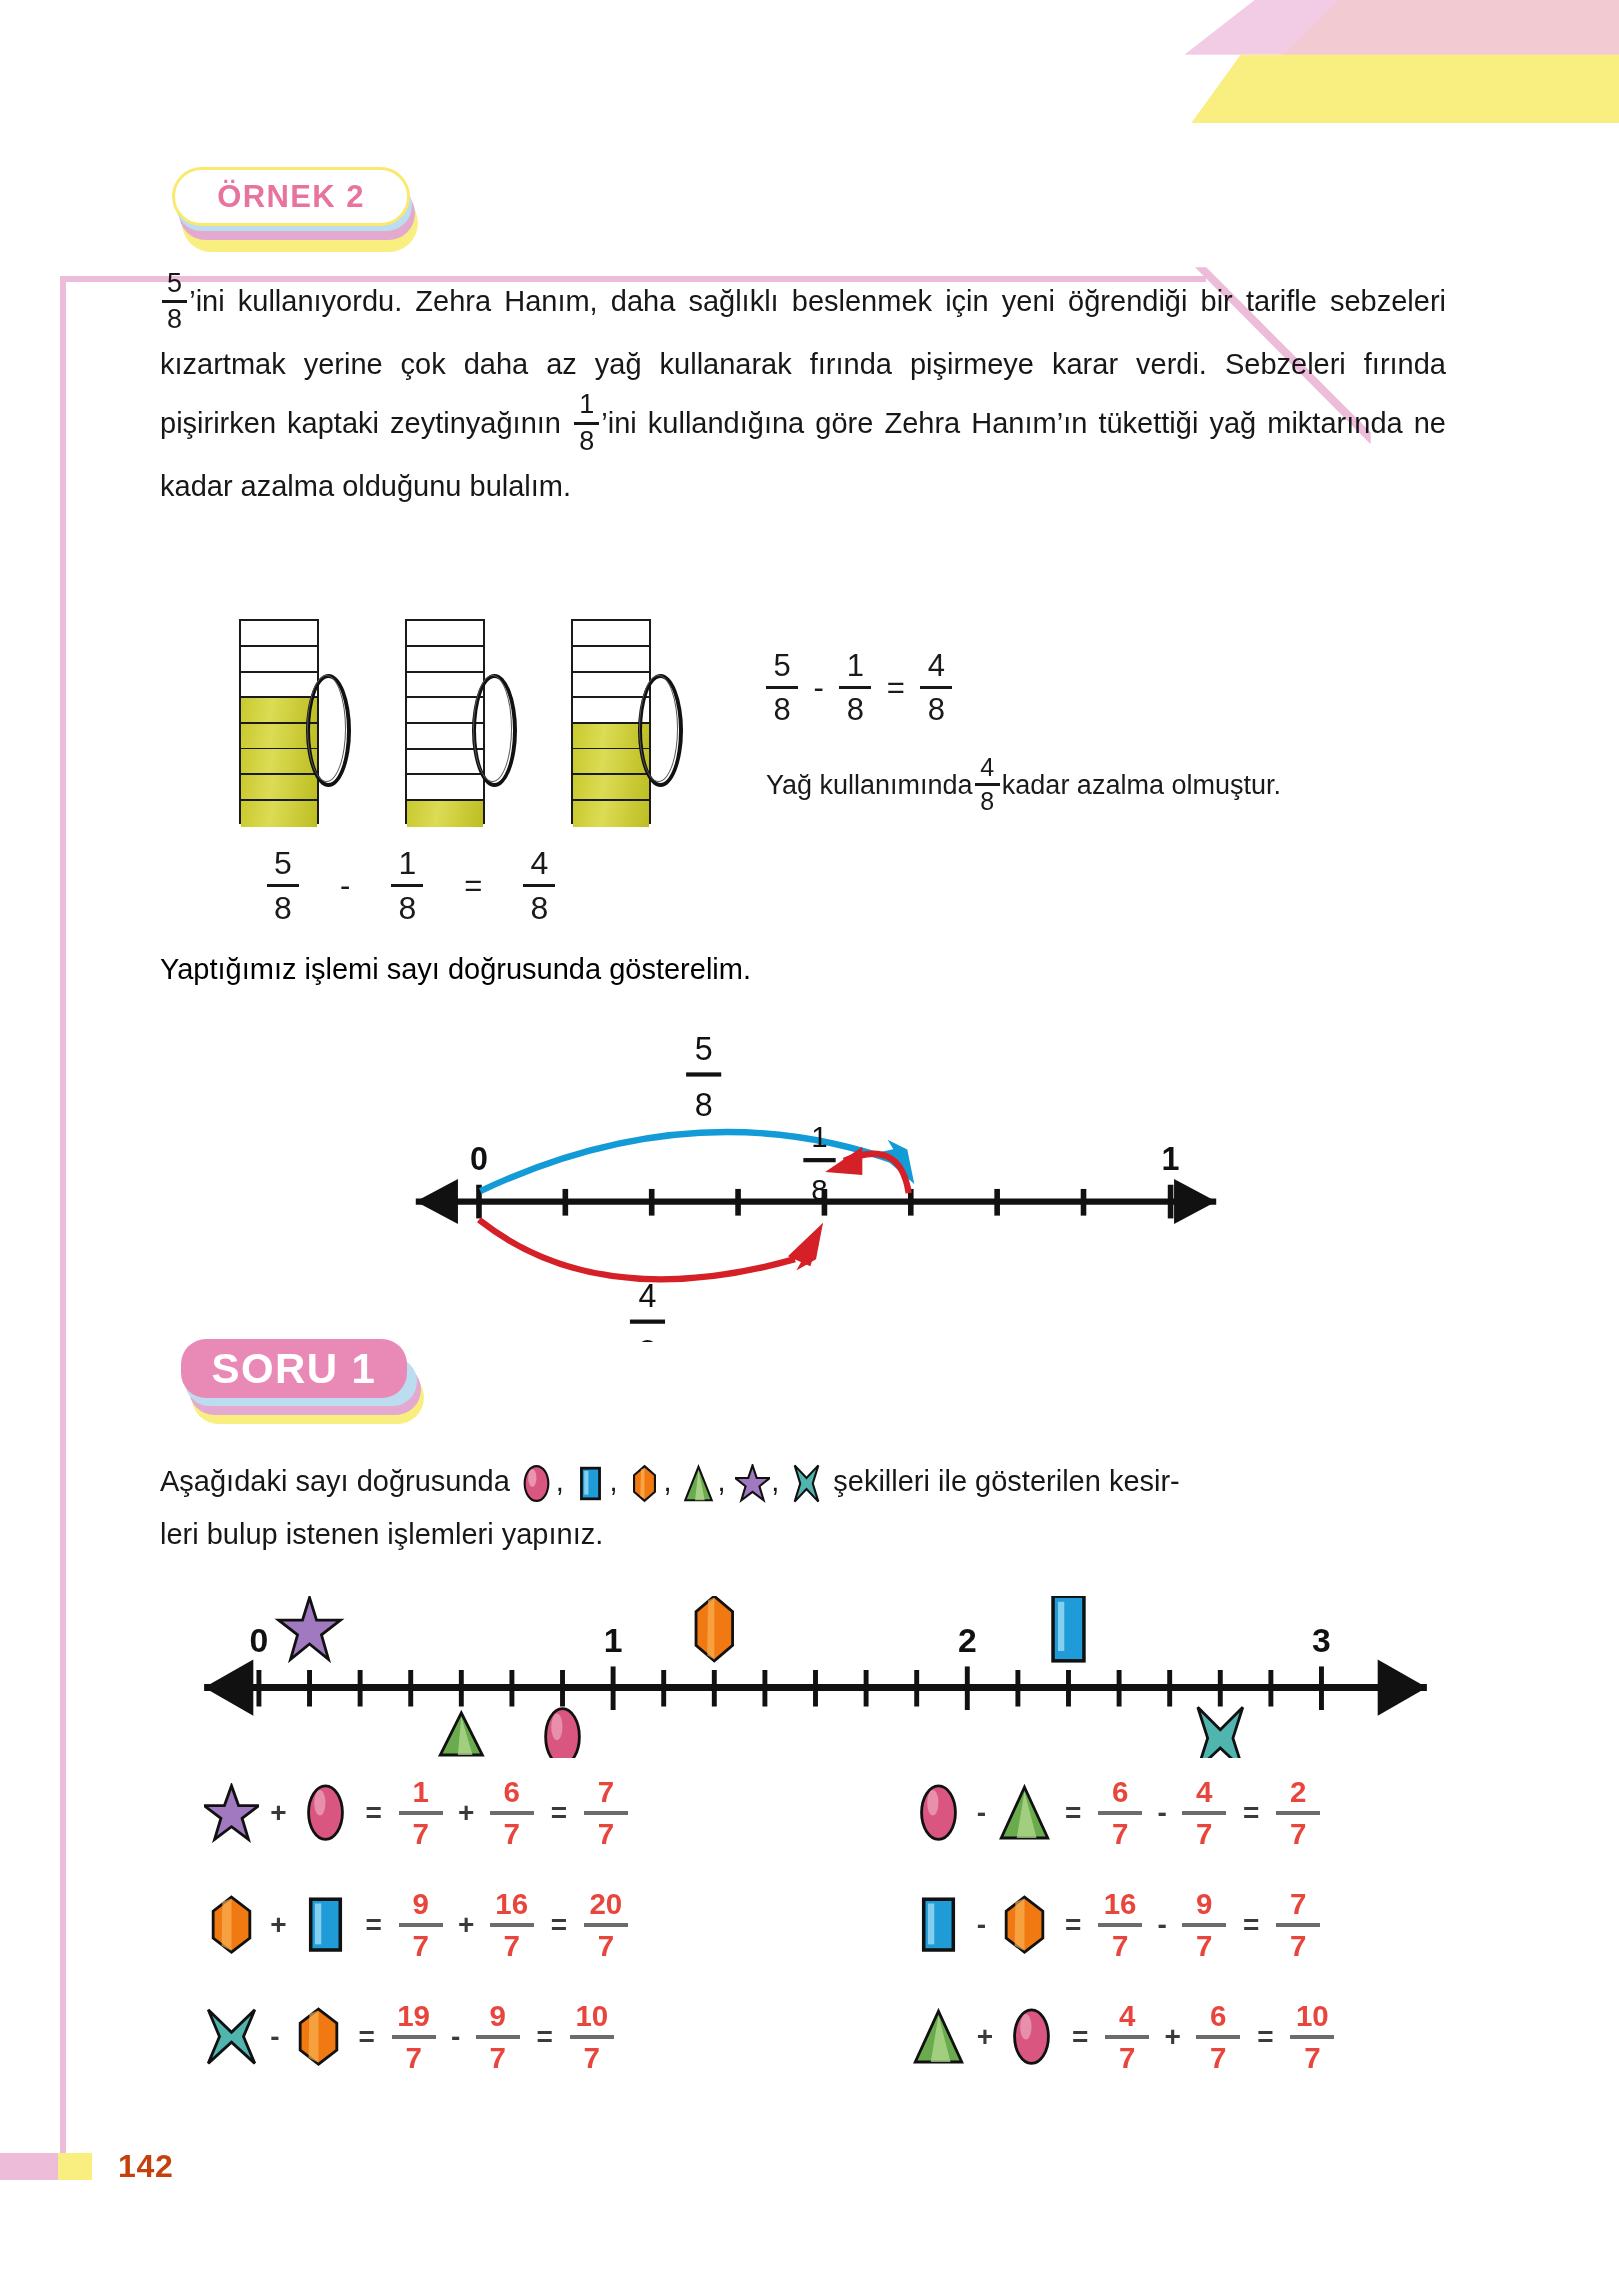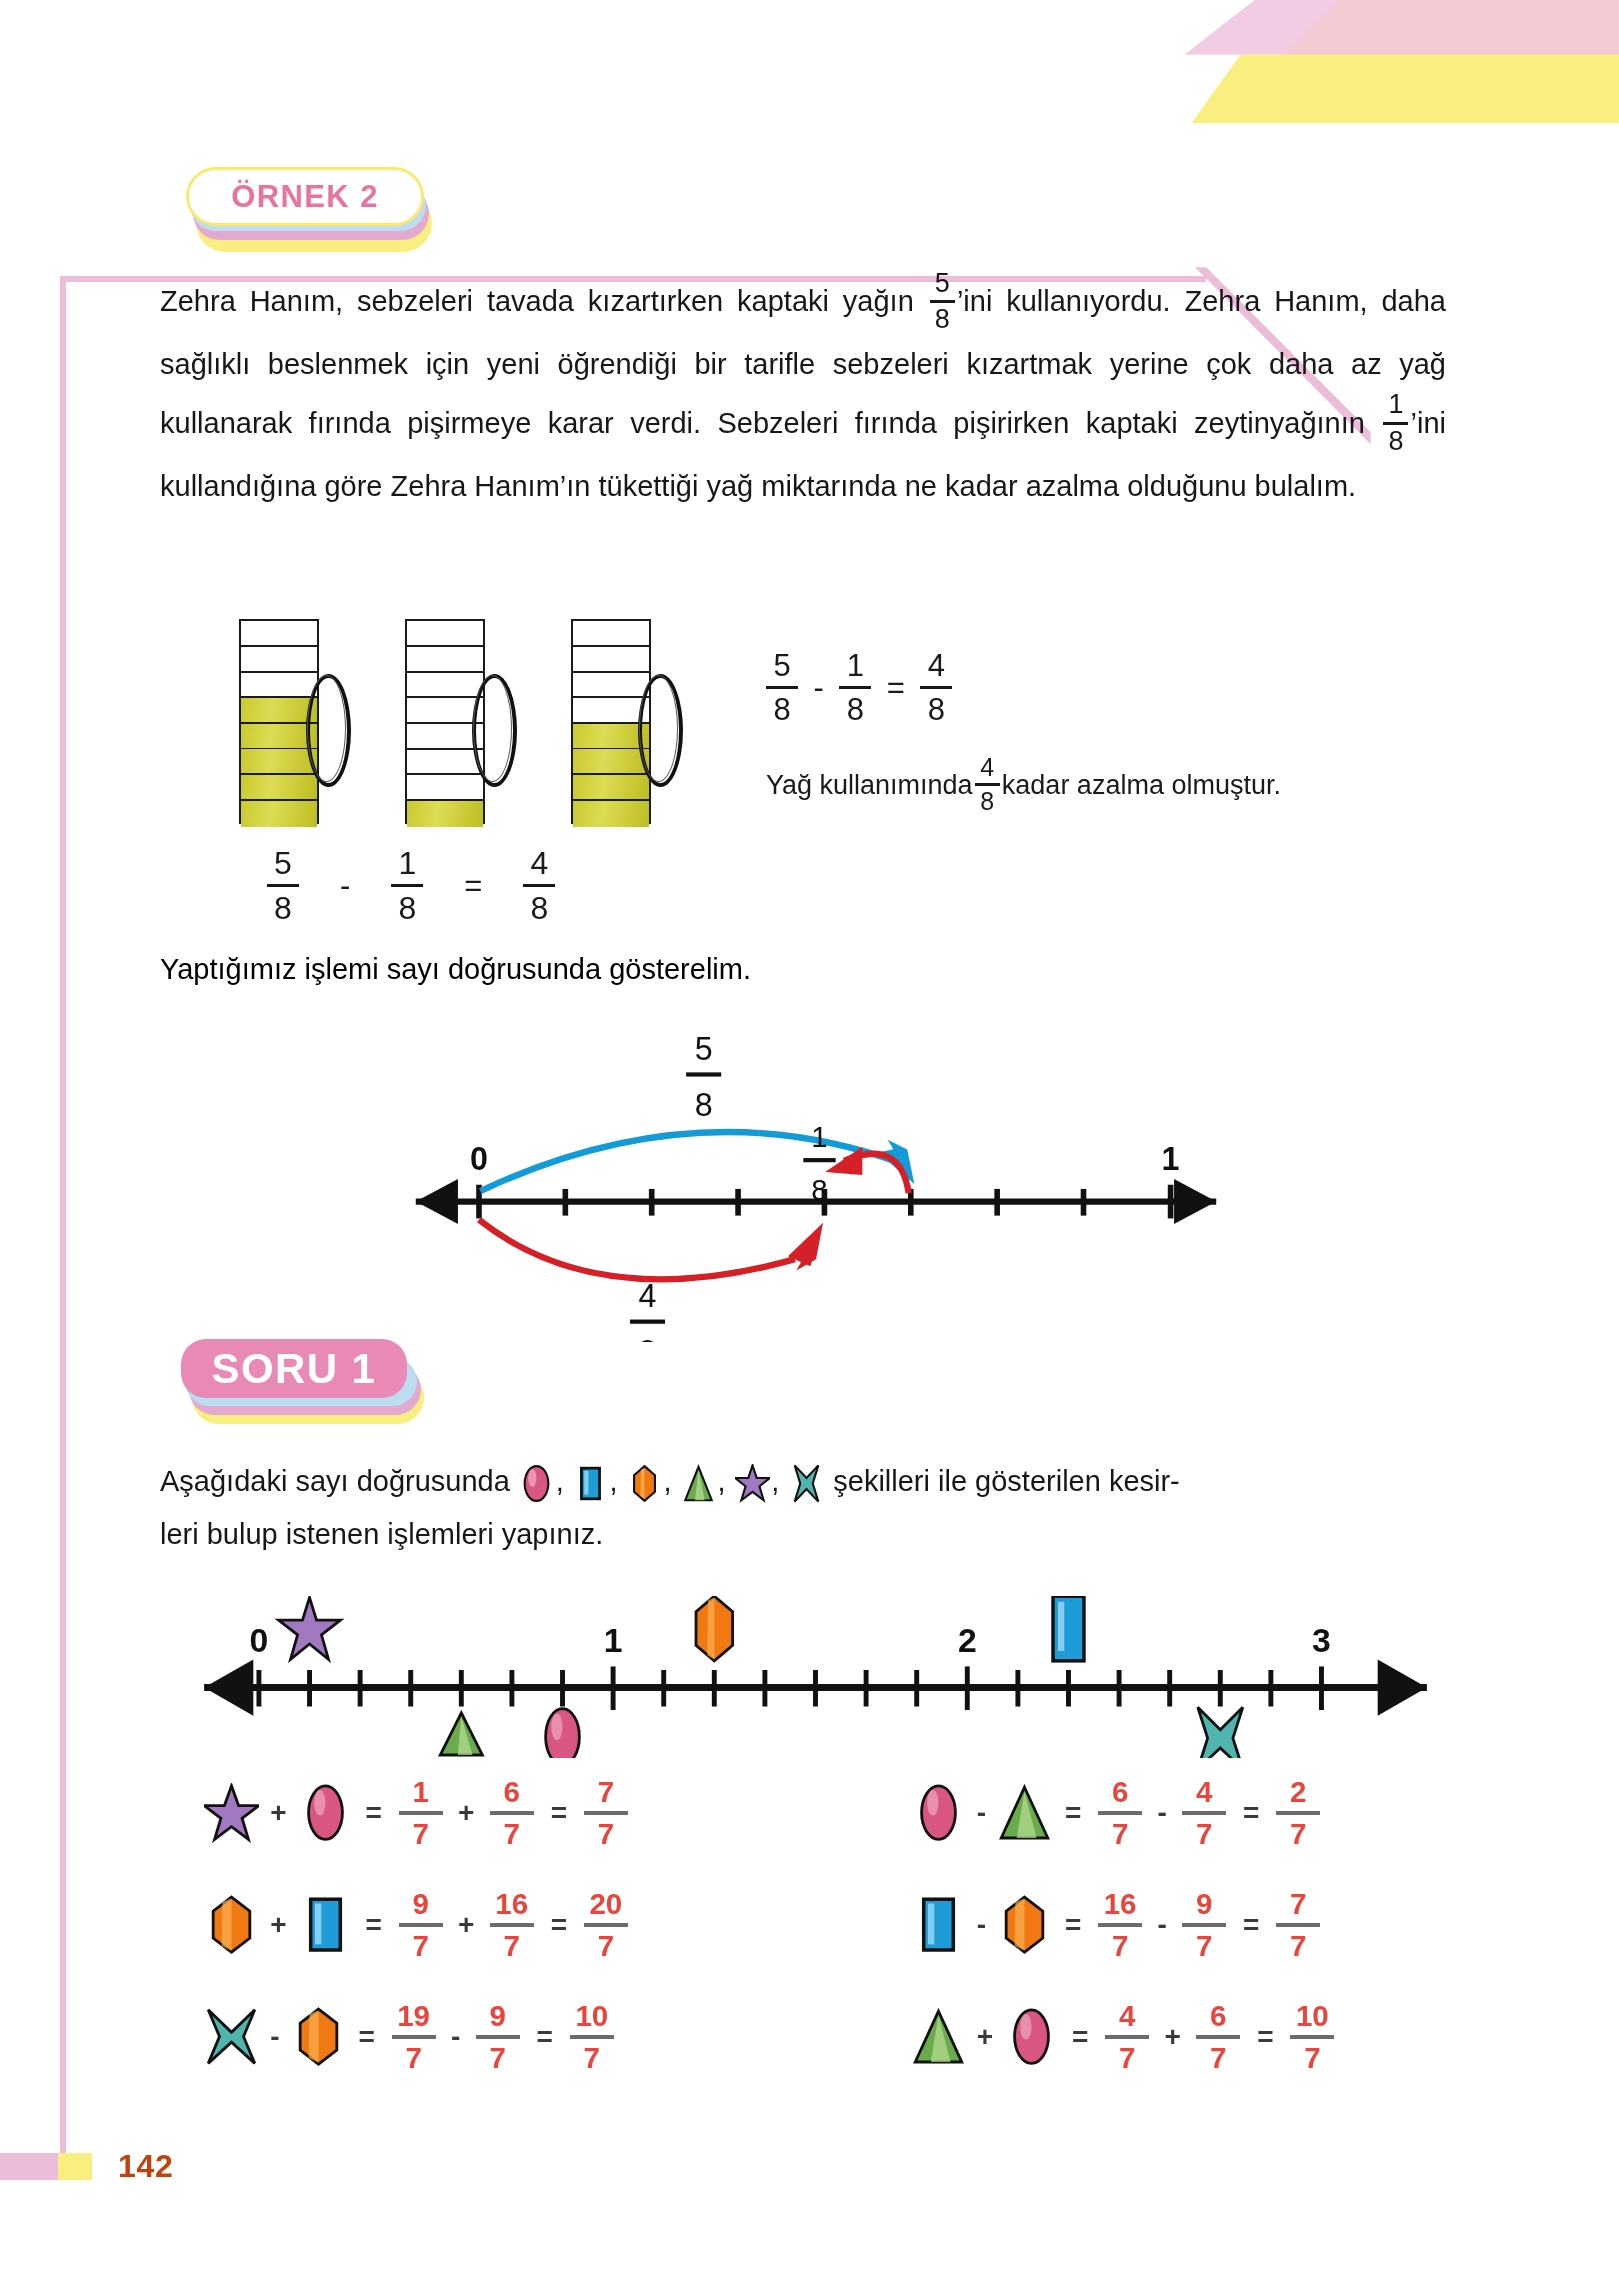--- a/index.html
+++ b/index.html
@@ -15,21 +15,21 @@
   .footer-bar-pink{position:absolute;left:0;top:2153px;width:58px;height:27px;background:#edbcd8;}
   .footer-bar-yellow{position:absolute;left:58px;top:2153px;width:34px;height:27px;background:#f9ef80;}
   .page-number{position:absolute;left:118px;top:2148px;font-size:32px;font-weight:bold;color:#c2410c;letter-spacing:0.7px;}
 
   
   .badge-wrap{position:absolute;}
   .badge-layer{position:absolute;border-radius:29.5px;}
   .badge-top{position:absolute;border-radius:29.5px;display:flex;align-items:center;justify-content:center;}
   .badge-text{font-weight:bold;letter-spacing:1.4px;font-style:normal;}
 
-  #ornek-badge{left:186px;top:167px;width:246px;height:72px;}
+  #ornek-badge{left:172px;top:167px;width:246px;height:72px;}
   #ornek-badge .l1{left:9.8px;top:27px;width:236px;height:58px;background:#f9ef80;}
   #ornek-badge .l2{left:7px;top:19.7px;width:236px;height:53px;background:#e3a9cf;}
   #ornek-badge .l3{left:4.2px;top:12.7px;width:236px;height:51px;background:#bcdcef;}
   #ornek-badge .badge-top{left:0;top:0;width:232px;height:53px;background:#ffffff;border:3.5px solid #fbe96f;}
   #ornek-badge .badge-text{color:#e8739f;font-size:31px;}
 
   #soru-badge{left:181px;top:1339px;width:239px;height:91px;}
   #soru-badge .l1{left:11.2px;top:32px;width:232px;height:53px;background:#f9ef80;}
   #soru-badge .l2{left:7.7px;top:25px;width:232px;height:51px;background:#e3a9cf;}
   #soru-badge .l3{left:4.2px;top:18.3px;width:232px;height:49px;background:#bcdcef;}
@@ -116,21 +116,20 @@
 <div class="badge-wrap" id="ornek-badge">
   <div class="badge-layer l1"></div>
   <div class="badge-layer l2"></div>
   <div class="badge-layer l3"></div>
   <div class="badge-top">
     <span class="badge-text">ÖRNEK 2</span>
   </div>
 </div>
 
 <div class="para" id="para1">
-  <span>Zehra Hanım, sebzeleri tavada kızartırken kaptaki yağın</span>
   <span class="inline-frac">
     <span class="num">5</span>
     <span class="bar"></span>
     <span class="den">8</span>
   </span><span>’ini kullanıyordu. Zehra Hanım, daha sağlıklı beslenmek için yeni öğrendiği bir tarifle sebzeleri kızartmak yerine çok daha az yağ kullanarak fırında pişirmeye karar verdi. Sebzeleri fırında pişirirken kaptaki zeytinyağının</span>
   <span class="inline-frac">
     <span class="num">1</span>
     <span class="bar"></span>
     <span class="den">8</span>
   </span><span>’ini kullandığına göre Zehra Hanım’ın tükettiği yağ miktarında ne kadar azalma olduğunu bulalım.</span>

